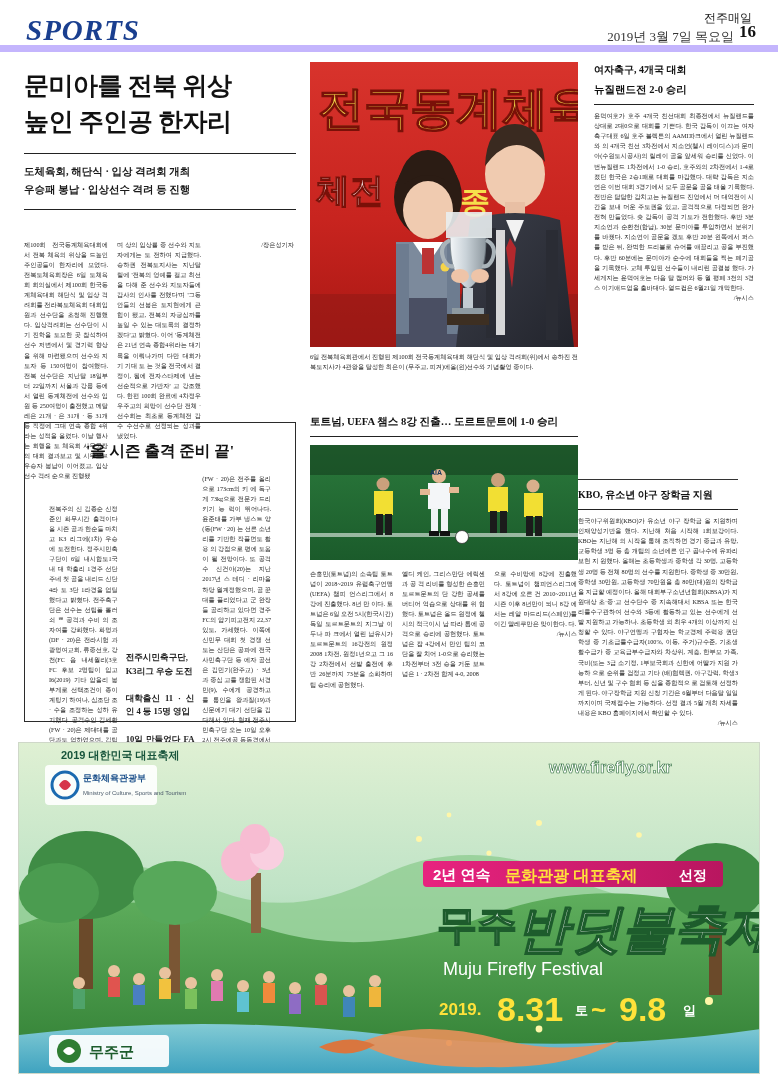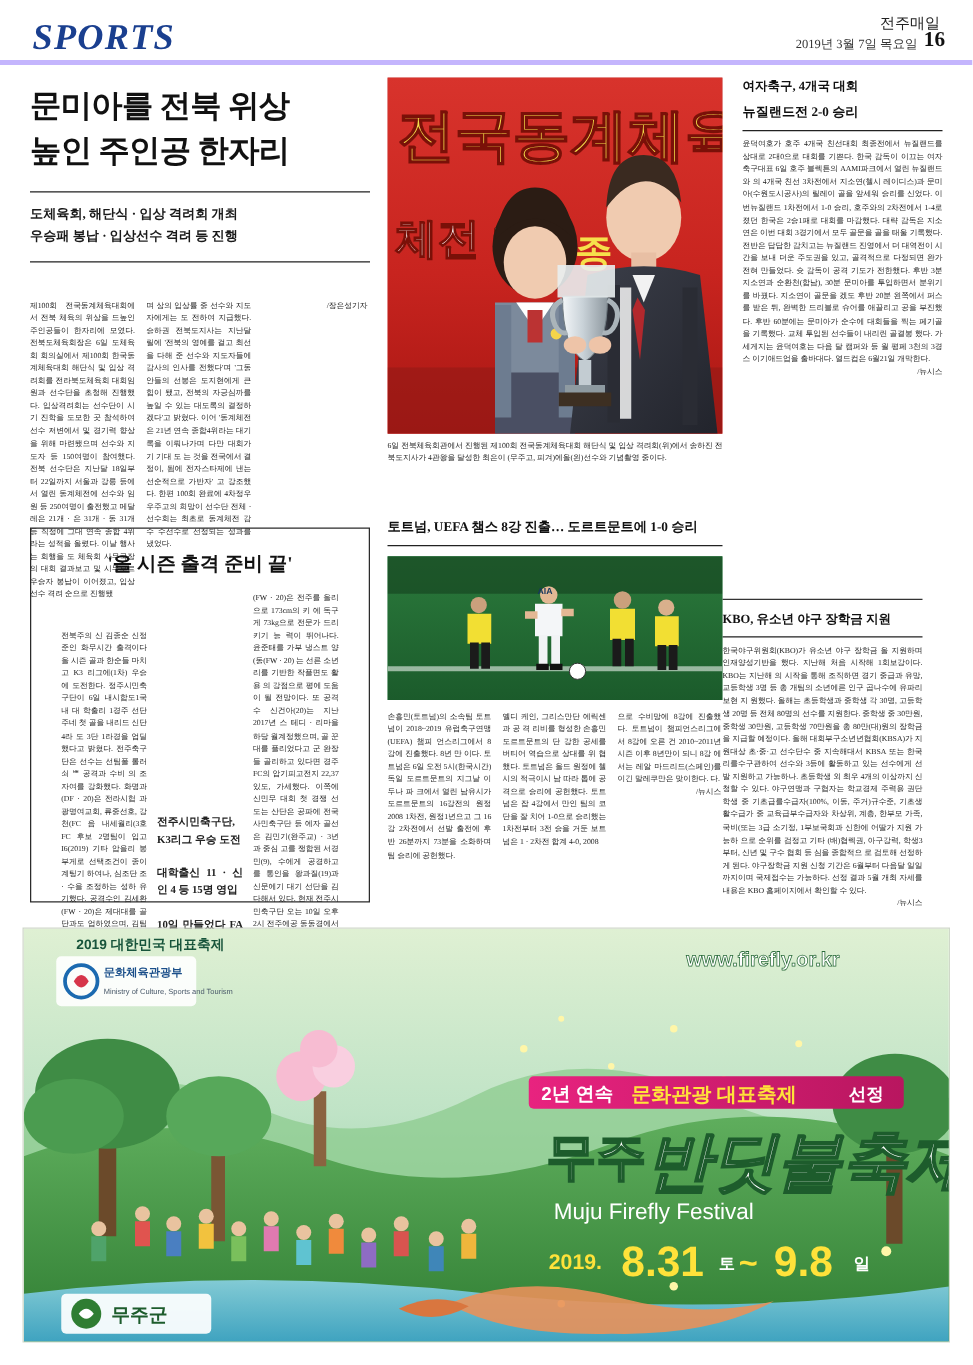--- a/index.html
+++ b/index.html
@@ -10,36 +10,36 @@
     font-family: "Liberation Serif", serif;
     color:#111;
     position:relative;
     overflow:hidden;
   }
   .page { position:relative; width:778px; height:1092px; }
 
   
   .masthead {
     position:absolute; left:0; top:0; width:778px; height:52px;
-    border-bottom:4px solid #c4b5fd;
+    border-bottom:7px solid #c4b5fd;
   }
   .sports-logo {
     position:absolute; left:26px; top:14px;
     font-family:"Liberation Serif", serif;
     font-style:italic; font-weight:bold;
     font-size:29px; letter-spacing:1px;
     color:#1a3f8f;
   }
   .paper-name {
     position:absolute; right:26px; top:10px;
     font-size:12px; font-weight:normal; color:#222;text-align:right;
   }
   .issue-line {
     position:absolute; right:44px; top:28px;
-    font-size:10px; color:#333;
+    font-size:13px; color:#333;
   }
   .page-num {
     position:absolute; right:22px; top:22px;
     font-size:17px; font-weight:bold; color:#111;
   }
 
   
   .headline-block { position:absolute; left:24px; top:68px; width:272px; }
   .headline-block .hl {
     font-size:25px; font-weight:bold; line-height:1.42;

